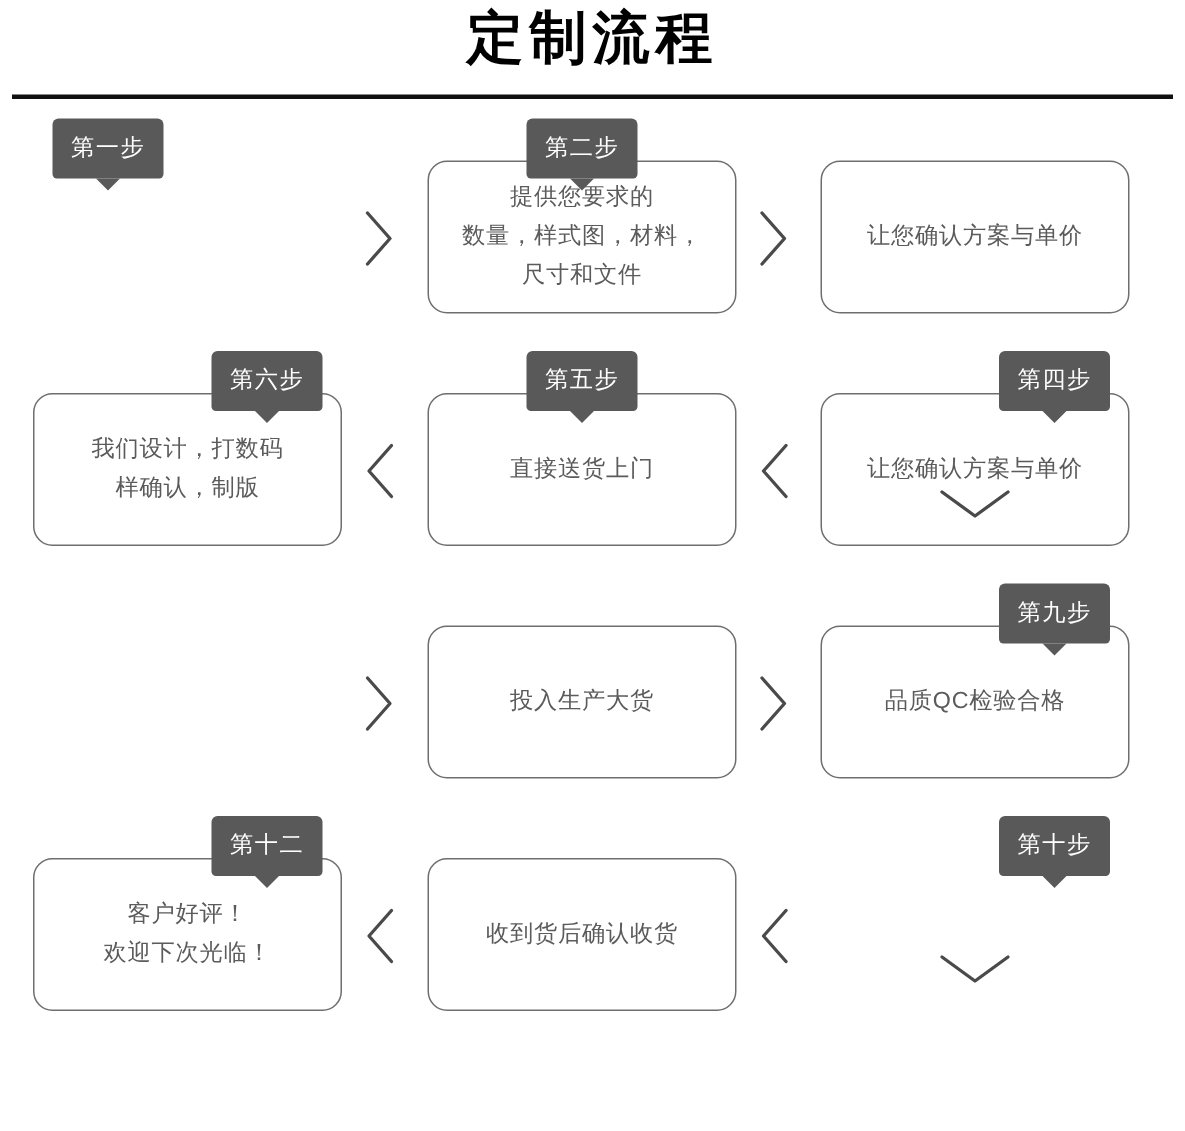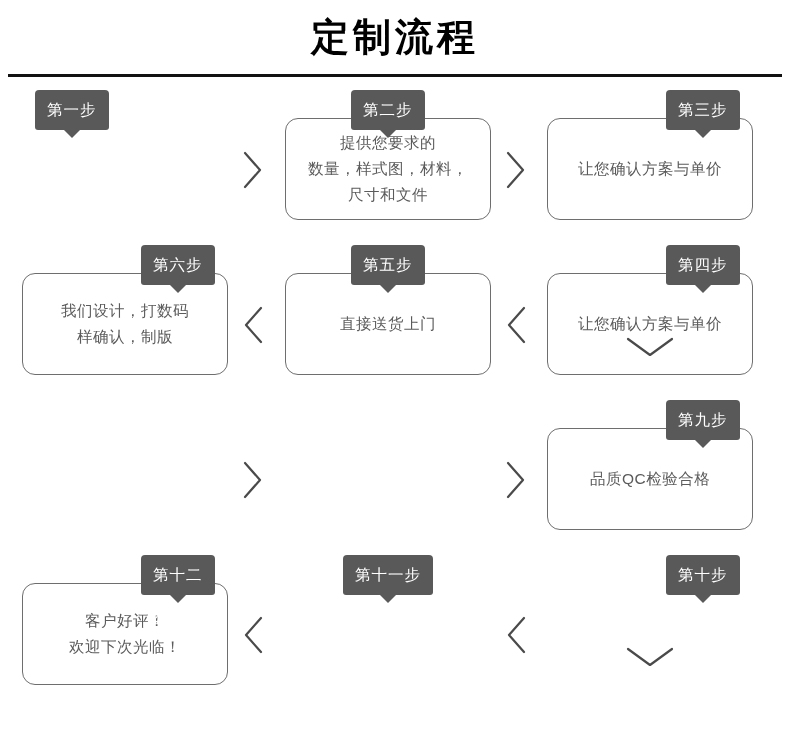--- a/index.html
+++ b/index.html
@@ -12,21 +12,21 @@
     height: 754px;
     font-family: "Liberation Sans", "DejaVu Sans", sans-serif;
     color: #5a5a5a;
     overflow: hidden;
     position: relative;
   }
 
   
   .page-header {
     width: 790px;
-    padding-top: 14px;
+    padding-top: 3px;
     box-sizing: border-box;
   }
   .page-title {
     text-align: center;
     font-size: 38px;
     font-weight: bold;
     color: #000000;
     letter-spacing: 4px;
     line-height: 46px;
     font-family: "Liberation Sans", "DejaVu Sans", sans-serif;
@@ -100,20 +100,21 @@
     top: 0;
     left: 50%;
     transform: translateX(-50%);
     min-width: 74px;
     height: 40px;
     background: #595959;
     border-radius: 4px 4px 3px 3px;
     color: #ffffff;
     font-size: 15.5px;
     line-height: 40px;
+    text-align: center;
     padding: 0 12px;
     box-sizing: border-box;
     letter-spacing: 1px;
     z-index: 3;
   }
   .badge::after {
     content: "";
     position: absolute;
     left: 50%;
     bottom: -8px;
@@ -184,21 +185,20 @@
     <div class="chev chev-h2">
       <svg viewBox="0 0 26 44">
           <polyline points="5,5 20,22 5,39" fill="none" stroke="#4a4a4a" stroke-width="2.2" stroke-linecap="round" stroke-linejoin="round"></polyline>
         </svg>
     </div>
 
     <div class="slot col-3">
       <div class="card">
         <div class="card-text">让您确认方案与单价</div>
       </div>
-      <div class="badge badge-right">第三步</div>
     </div>
   </div>
 
   <div class="chev-down down-1">
     <svg viewBox="0 0 54 26">
         <polyline points="5,5 27,21 49,5" fill="none" stroke="#4a4a4a" stroke-width="2.2" stroke-linecap="round" stroke-linejoin="round"></polyline>
       </svg>
   </div>
 
   <div class="flow-row row-2">
@@ -241,20 +241,23 @@
     <div class="slot col-1">
     </div>
 
     <div class="chev chev-h1">
       <svg viewBox="0 0 26 44">
           <polyline points="5,5 20,22 5,39" fill="none" stroke="#4a4a4a" stroke-width="2.2" stroke-linecap="round" stroke-linejoin="round"></polyline>
         </svg>
     </div>
 
     <div class="slot col-2">
+      <div class="card">
+        <div class="card-text">投入生产大货</div>
+      </div>
     </div>
 
     <div class="chev chev-h2">
       <svg viewBox="0 0 26 44">
           <polyline points="5,5 20,22 5,39" fill="none" stroke="#4a4a4a" stroke-width="2.2" stroke-linecap="round" stroke-linejoin="round"></polyline>
         </svg>
     </div>
 
     <div class="slot col-3">
       <div class="card">
@@ -279,21 +282,23 @@
       <div class="badge badge-right">第十二步</div>
     </div>
 
     <div class="chev chev-h1">
       <svg viewBox="0 0 26 44">
           <polyline points="21,5 6,22 21,39" fill="none" stroke="#4a4a4a" stroke-width="2.2" stroke-linecap="round" stroke-linejoin="round"></polyline>
         </svg>
     </div>
 
     <div class="slot col-2">
-      <div class="badge badge-center">第十一步</div>
+      <div class="card">
+        <div class="card-text">收到货后确认收货</div>
+      </div>
     </div>
 
     <div class="chev chev-h2">
       <svg viewBox="0 0 26 44">
           <polyline points="21,5 6,22 21,39" fill="none" stroke="#4a4a4a" stroke-width="2.2" stroke-linecap="round" stroke-linejoin="round"></polyline>
         </svg>
     </div>
 
     <div class="slot col-3">
       <div class="badge badge-right">第十步</div>

